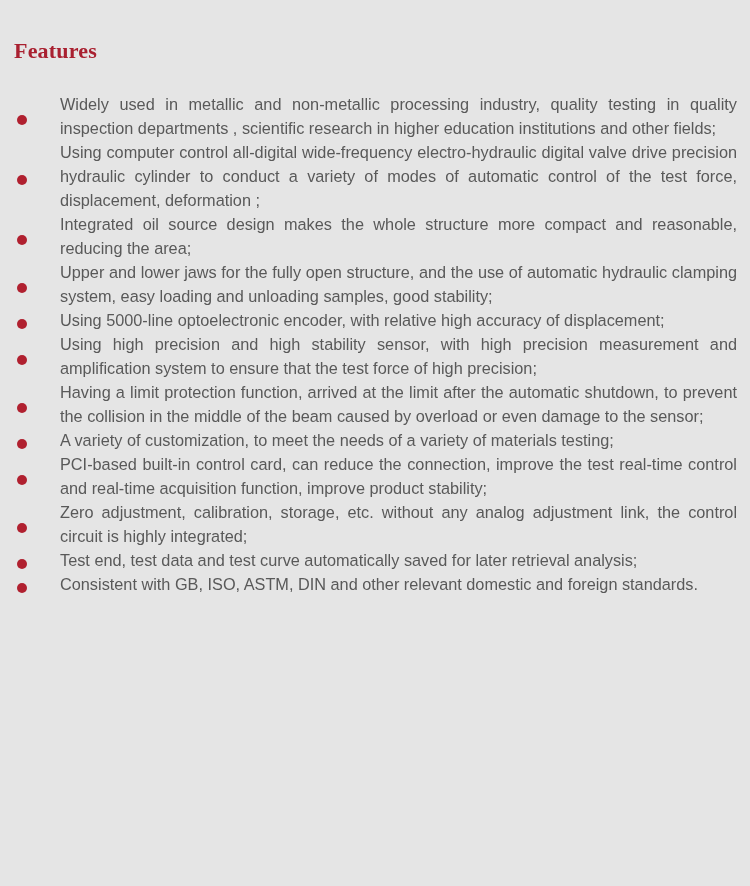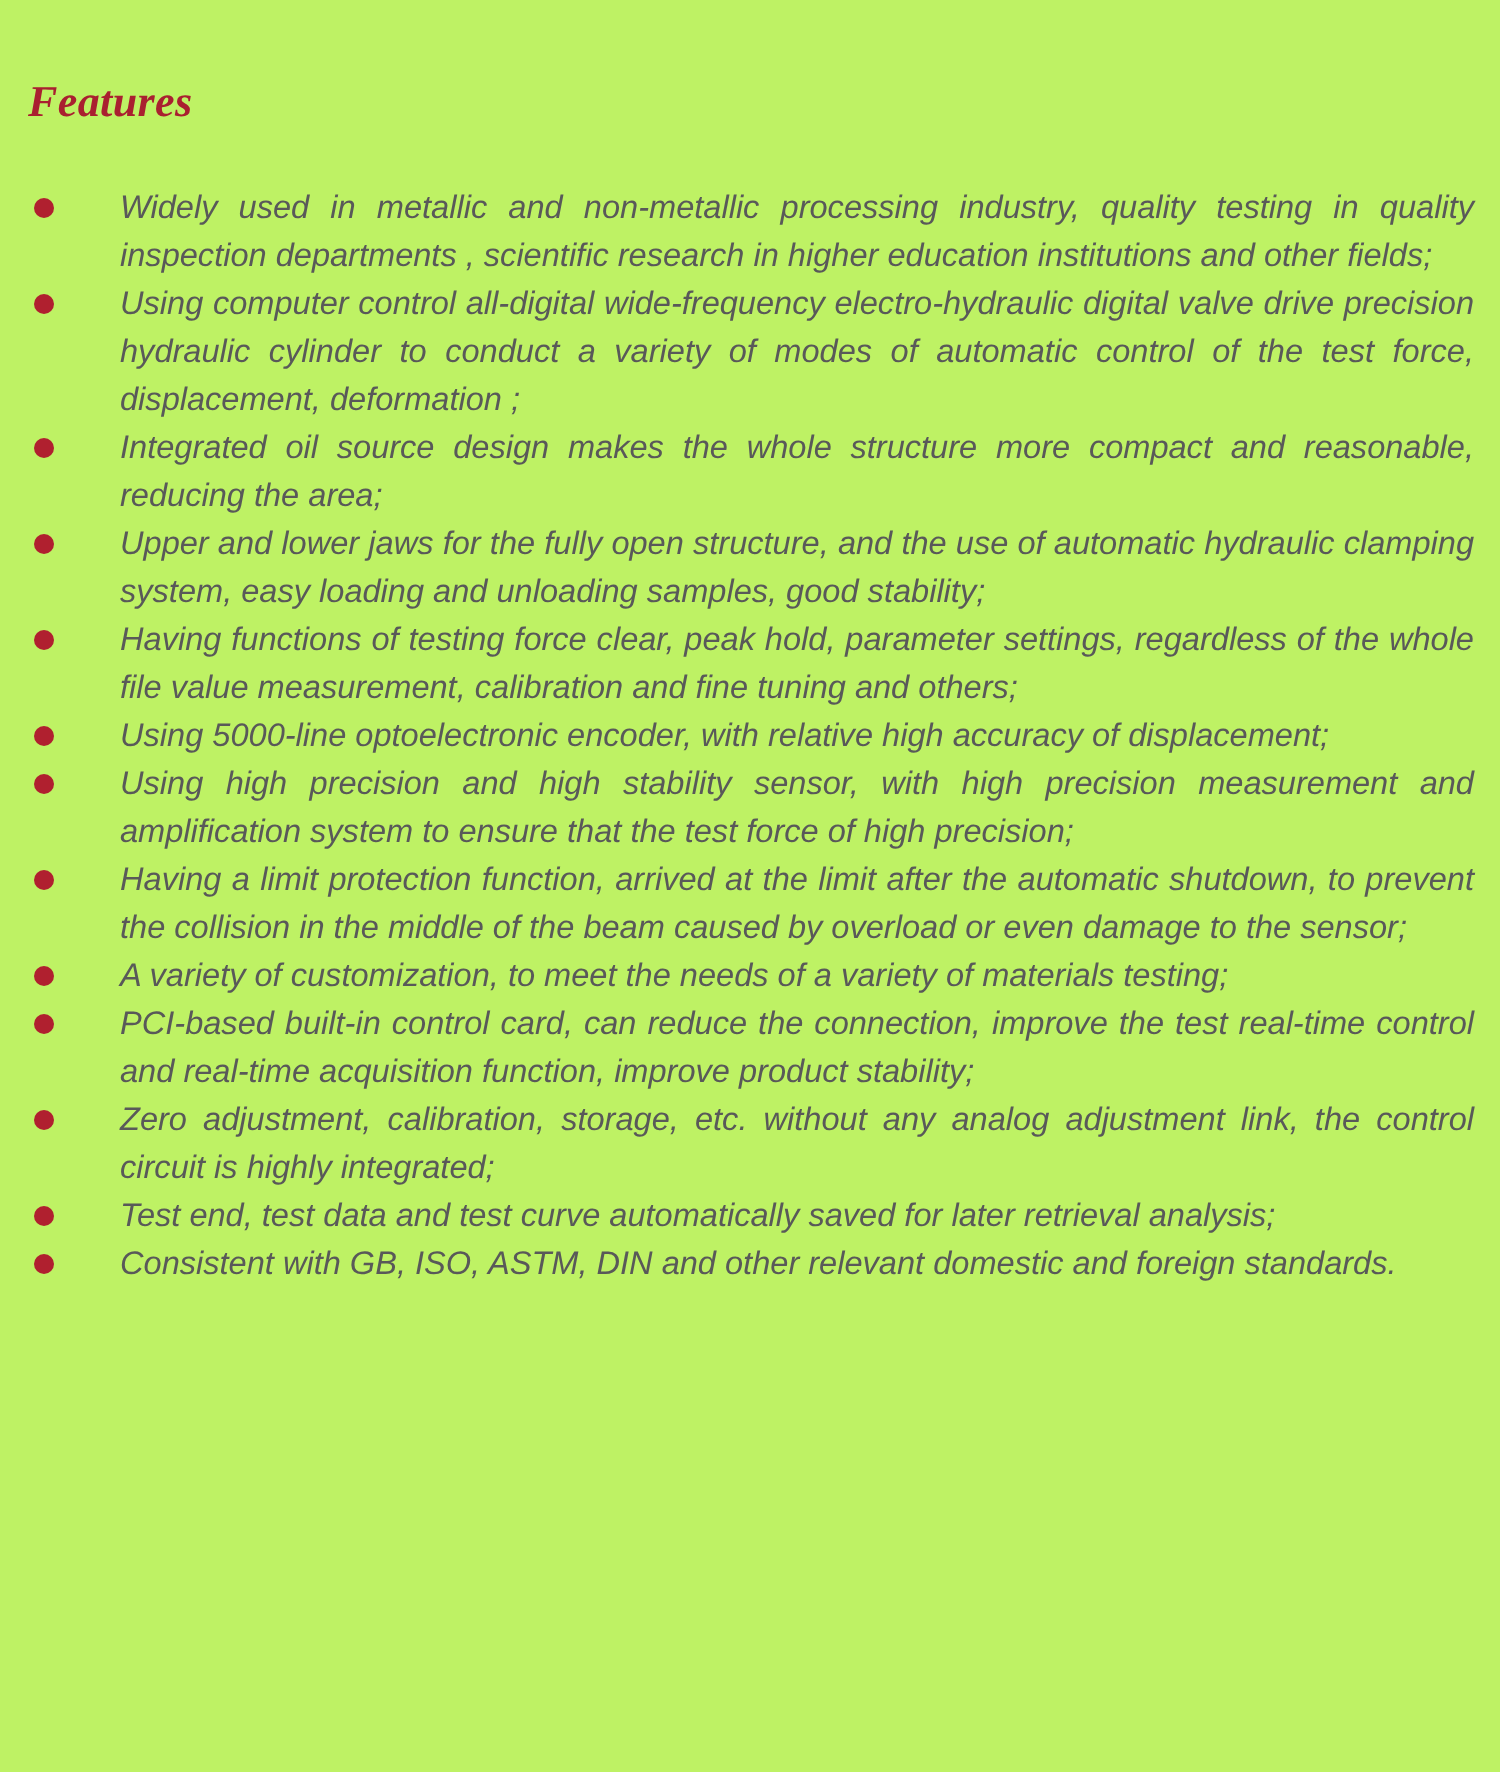--- a/index.html
+++ b/index.html
@@ -4,43 +4,42 @@
   <style>
     html, body {
       margin: 0;
       padding: 0;
       background: #ffffff;
     }
     .page {
       position: relative;
       width: 750px;
       height: 886px;
-      background: #bef264;
+      background: #e5e5e5;
       overflow: hidden;
       box-sizing: border-box;
       font-family: "Liberation Sans", "DejaVu Sans", sans-serif;
-      font-style: italic;
     }
     .page-title {
       font-family: "Liberation Serif", "DejaVu Serif", serif;
       font-weight: bold;
       font-size: 22px;
       line-height: 27px;
       margin: 37px 0 0 14px;
       color: #a92030;
       letter-spacing: 0.2px;
     }
     .feature-list {
       list-style: none;
       margin: 28px 0 0 0;
       padding: 0 13px 0 17px;
     }
     .feature-item {
       display: flex;
-      align-items: flex-start;
+      align-items: center;
     }
     .bullet {
       width: 10px;
       height: 10px;
       border-radius: 50%;
       background: #b0202f;
       margin-top: 7px;
       flex: 0 0 10px;
     }
     .feature-text {
@@ -70,24 +69,20 @@
     <li class="feature-item">
       <span class="bullet"></span>
       <span class="feature-text">Integrated oil source design makes the whole structure more compact and reasonable, reducing the area;</span>
     </li>
     <li class="feature-item">
       <span class="bullet"></span>
       <span class="feature-text">Upper and lower jaws for the fully open structure, and the use of automatic hydraulic clamping system, easy loading and unloading samples, good stability;</span>
     </li>
     <li class="feature-item">
       <span class="bullet"></span>
-      <span class="feature-text">Having functions of testing force clear, peak hold, parameter settings, regardless of the whole file value measurement, calibration and fine tuning and others;</span>
-    </li>
-    <li class="feature-item">
-      <span class="bullet"></span>
       <span class="feature-text">Using 5000-line optoelectronic encoder, with relative high accuracy of displacement;</span>
     </li>
     <li class="feature-item">
       <span class="bullet"></span>
       <span class="feature-text">Using high precision and high stability sensor, with high precision measurement and amplification system to ensure that the test force of high precision;</span>
     </li>
     <li class="feature-item">
       <span class="bullet"></span>
       <span class="feature-text">Having a limit protection function, arrived at the limit after the automatic shutdown, to prevent the collision in the middle of the beam caused by overload or even damage to the sensor;</span>
     </li>

